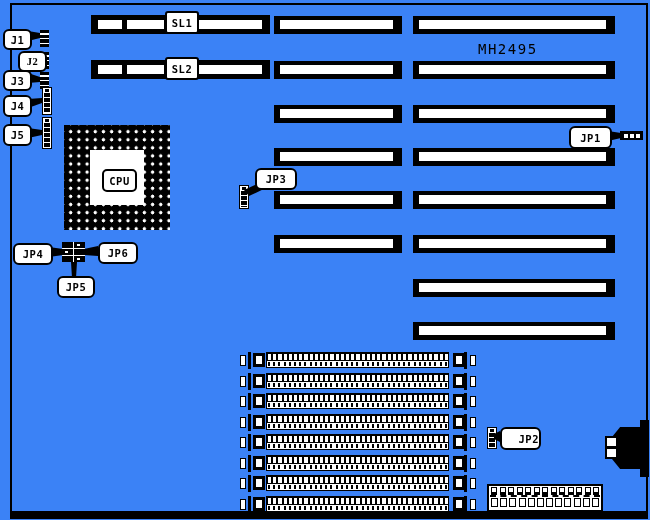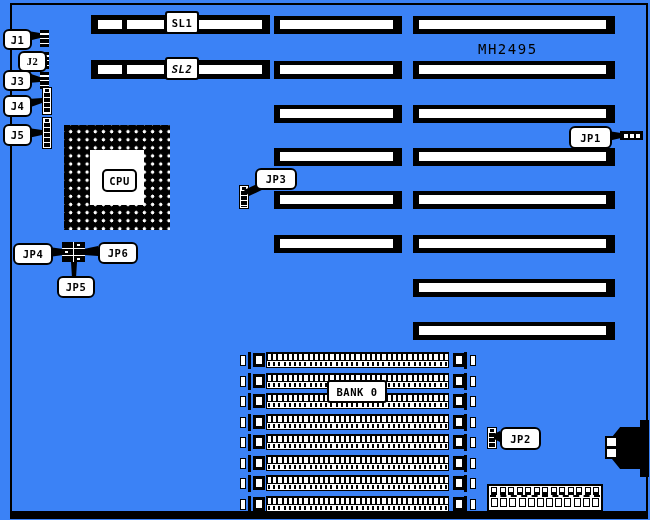--- a/index.html
+++ b/index.html
@@ -102,21 +102,21 @@
     <span class="seg" style="left:105px;width:66px;"></span>
   </div>
   <div class="slot" style="left:91px;top:60px;width:179px;height:19px;">
     <span class="seg" style="left:7px;width:24px;"></span>
     <span class="seg" style="left:36px;width:37px;"></span>
     <span class="seg" style="left:105px;width:66px;"></span>
   </div>
   <div class="callout" style="left:165px;top:11px;width:30px;height:19px;border-radius:3px;">
       <span>SL1</span>
     </div>
-  <div class="callout" style="left:165px;top:57px;width:30px;height:19px;border-radius:3px;font-style:italic;">
+  <div class="callout" style="left:165px;top:57px;width:30px;height:19px;border-radius:3px;">
       <span>SL2</span>
     </div>
 
   <div id="slots">
       <div class="slot" style="left: 274px; top: 16px; width: 128px; height: 18px;">
         <div class="inner" style="left: 6px; top: 4px; width: 113px; height: 9px;"></div>
       </div>
       <div class="slot" style="left: 274px; top: 61px; width: 128px; height: 18px;">
         <div class="inner" style="left: 6px; top: 4px; width: 113px; height: 9px;"></div>
       </div>
@@ -211,21 +211,21 @@
     </div>
   <div class="callout" style="left:3px;top:95px;width:25px;height:18px;">
       <span>J4</span>
     </div>
   <div class="callout" style="left:3px;top:124px;width:25px;height:18px;">
       <span>J5</span>
     </div>
   <div class="callout" style="left:569px;top:126px;width:39px;height:19px;">
       <span>JP1</span>
     </div>
-  <div class="callout" style="left:500px;top:427px;width:37px;height:19px;">
+  <div class="callout" style="left:500px;top:427px;width:37px;height:19px;justify-content:flex-end;">
       <span>JP2</span>
     </div>
   <div class="callout" style="left:255px;top:168px;width:38px;height:18px;">
       <span>JP3</span>
     </div>
   <div class="callout" style="left:13px;top:243px;width:36px;height:18px;">
       <span>JP4</span>
     </div>
   <div class="callout" style="left:57px;top:276px;width:34px;height:18px;">
       <span>JP5</span>
@@ -340,23 +340,20 @@
         <div class="body">
           <div class="tteeth"></div>
           <div class="tbox">
             <div class="t"></div>
           </div>
         </div>
         <span class="hookR"></span>
         <span class="barR"></span>
         <span class="capR"></span>
       </div>
-    </div>
-  <div class="callout" style="left:327px;top:380px;width:56px;height:19px;border-radius:3px;z-index:7;">
-      <span>BANK 0</span>
     </div>
 
   <div class="pwr">
     <div class="pwr-top" id="pwr-top">
         <span class="pwr-pin"></span>
         <span class="pwr-pin"></span>
         <span class="pwr-pin"></span>
         <span class="pwr-pin"></span>
         <span class="pwr-pin"></span>
         <span class="pwr-pin"></span>

